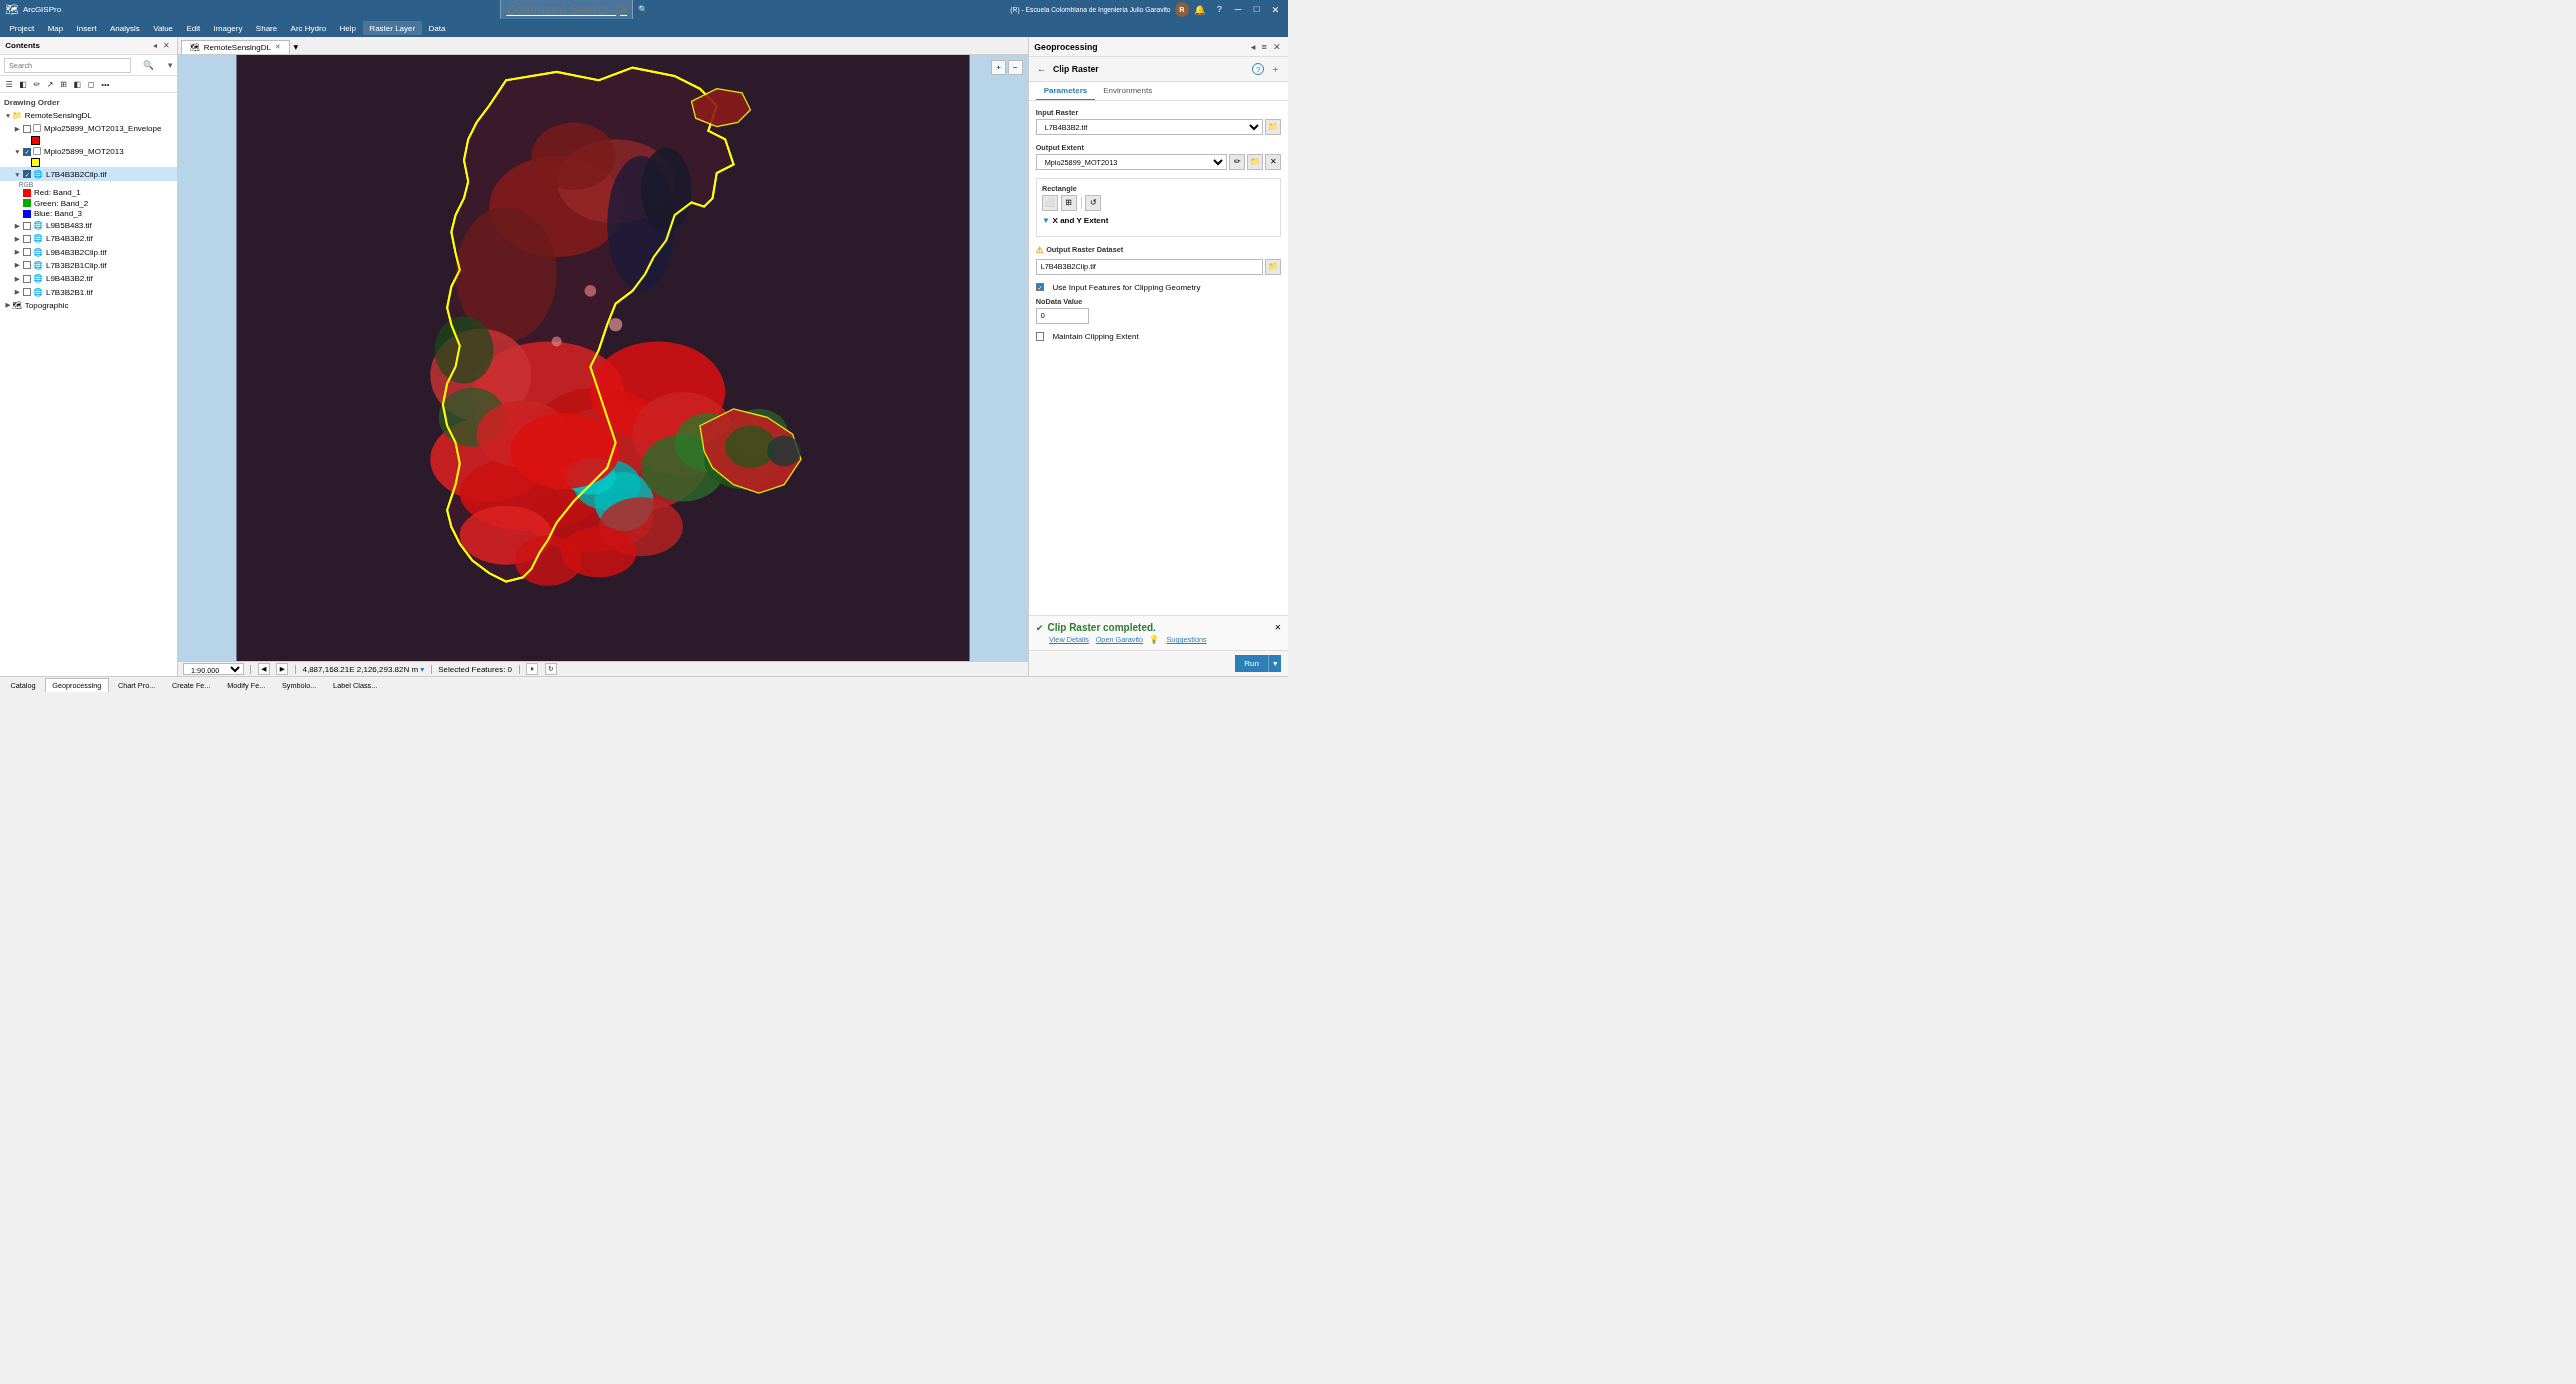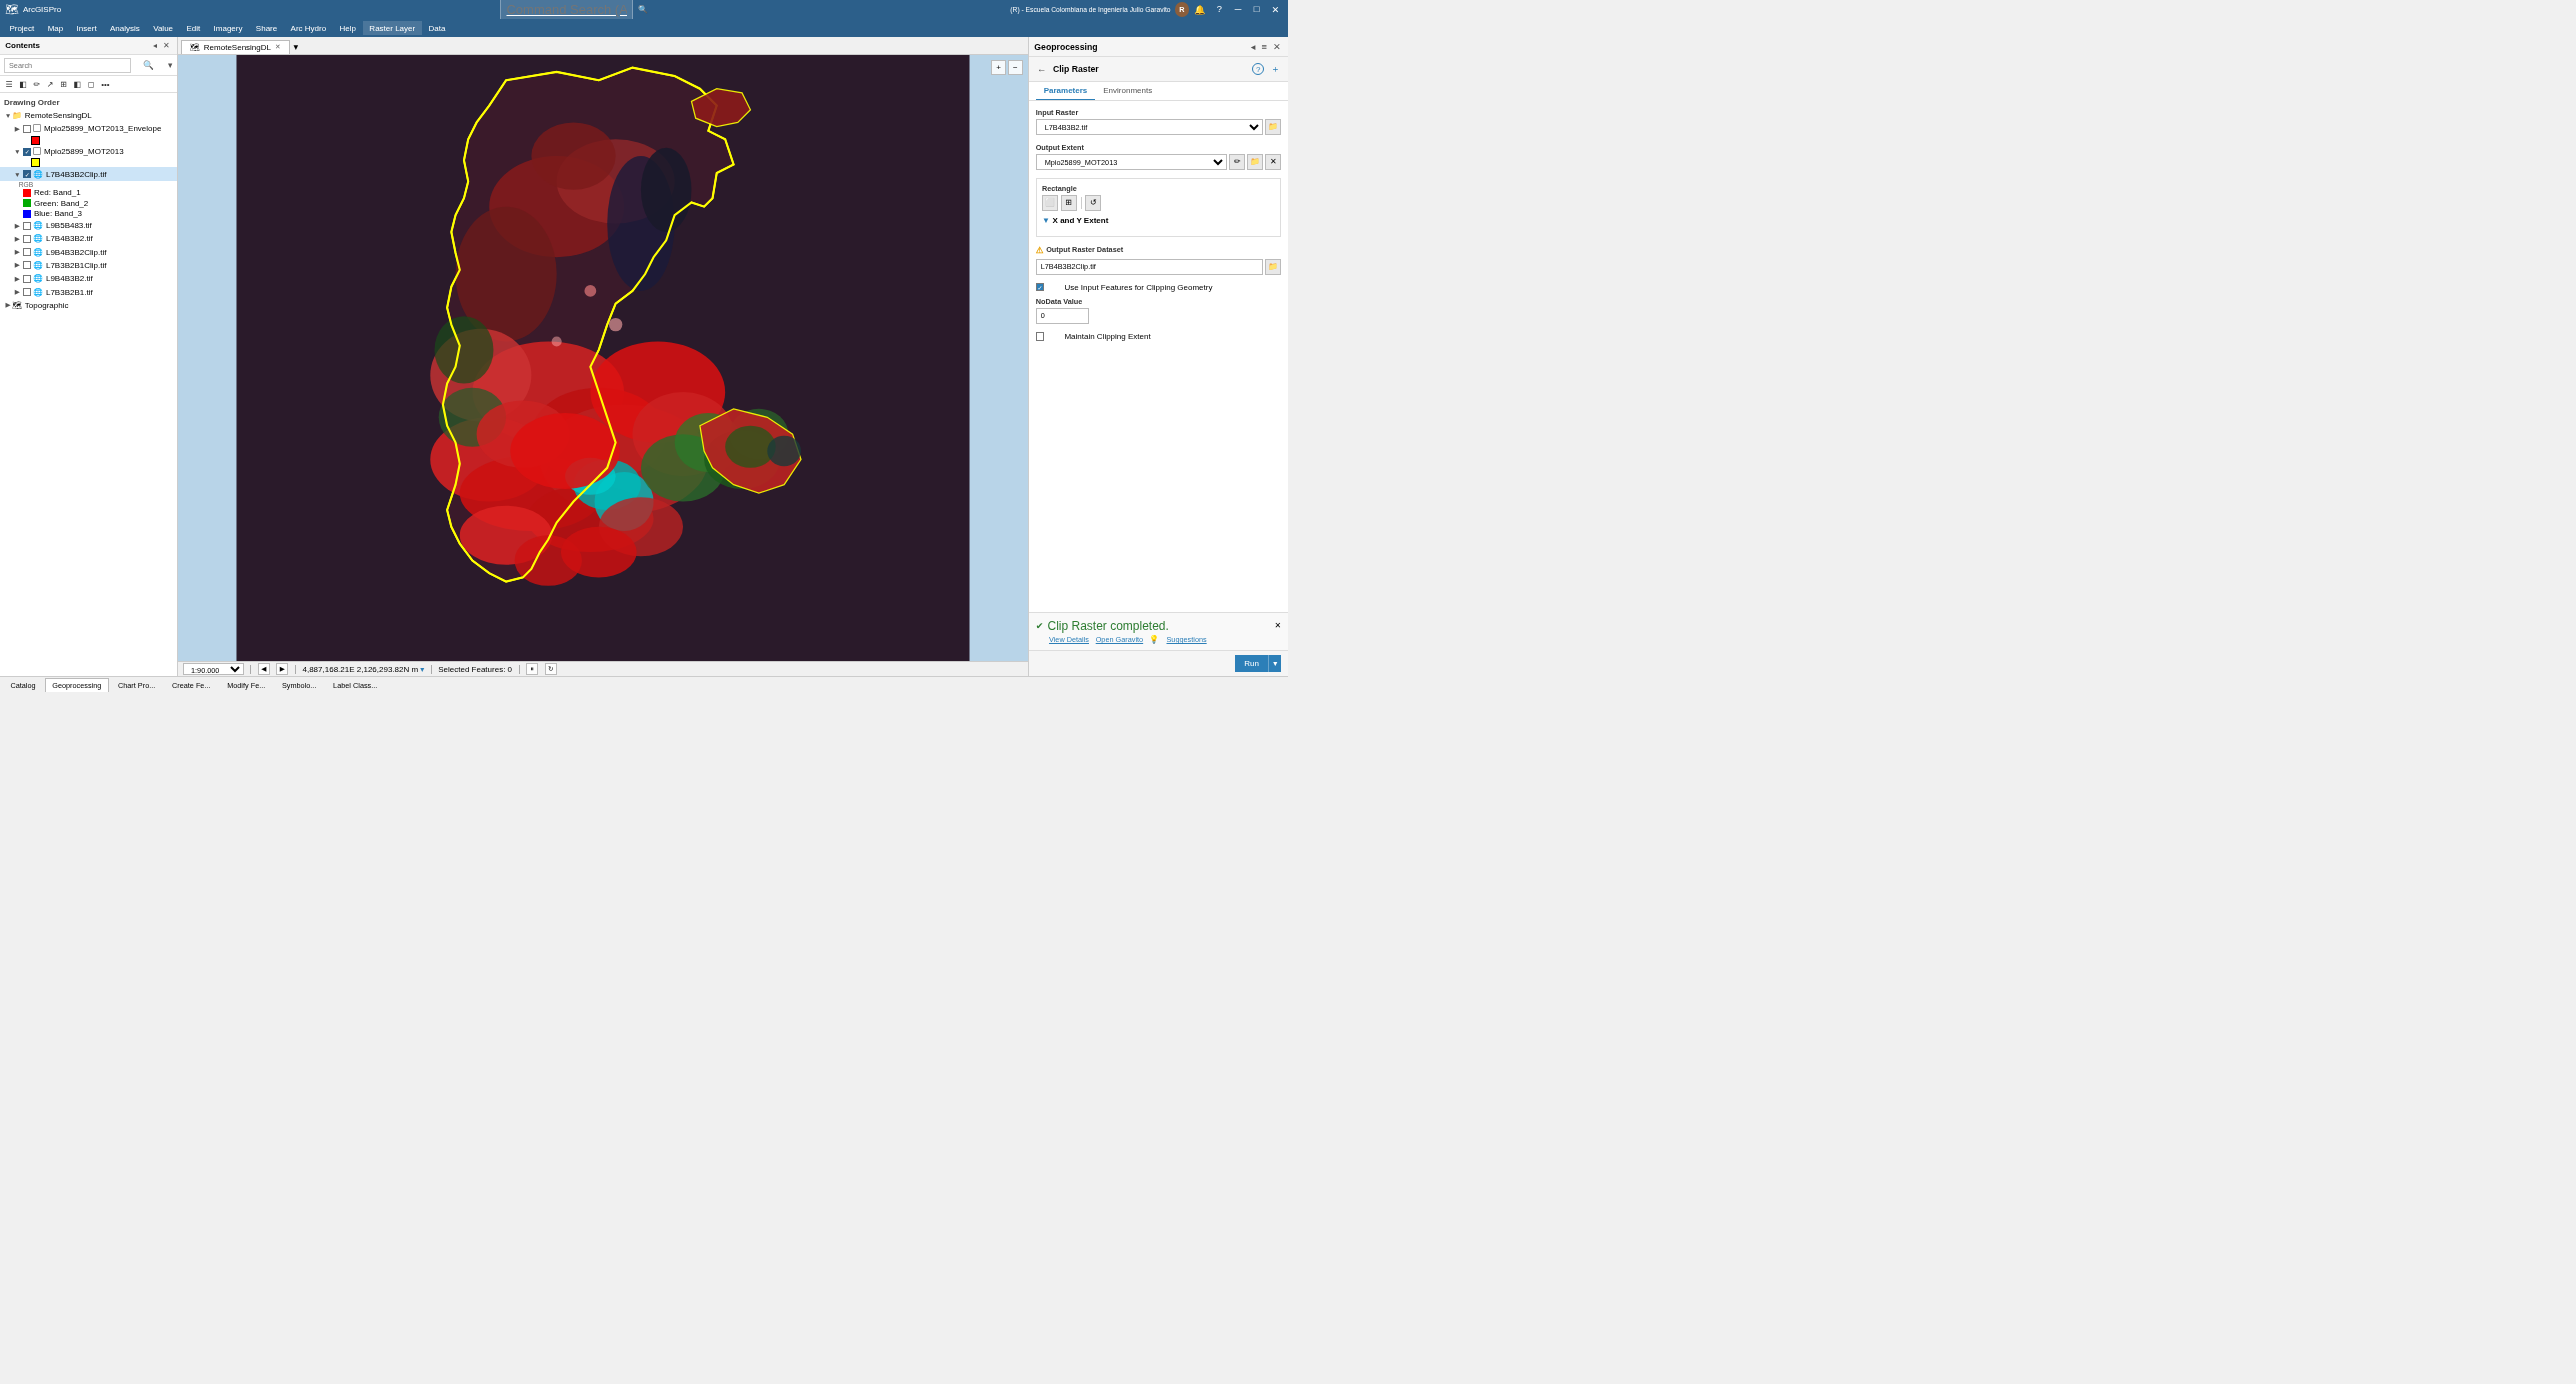--- a/index.html
+++ b/index.html
@@ -336,21 +336,21 @@
       font-size: 7.3px;
       height: 14.7px;
     }
 
     .geo-section-label {
       display: flex; align-items: center; gap: 2.7px; margin-bottom: 2.7px; font-size: 7.3px; font-weight: 600;
     }
     .warning-icon { color: #e8a000; font-size: 8.7px; }
 
     .geo-checkbox-row {
-      display: flex; align-items: center; gap: 20px; margin-bottom: 5.3px;
+      display: flex; align-items: center; gap: 8px; margin-bottom: 5.3px;
     }
     .geo-checkbox {
       width: 8.7px; height: 8.7px; border: 0.7px solid #777; background: #2c7fb8;
       display: flex; align-items: center; justify-content: center; flex-shrink: 0; cursor: pointer;
     }
     .geo-checkbox::after { content: '✓'; color: white; font-size: 6px; }
     .geo-checkbox.unchecked { background: white; }
     .geo-checkbox.unchecked::after { display: none; }
 
     #geo-footer {
@@ -358,21 +358,21 @@
       padding: 5.3px 6.7px;
       background: #f9f9f9;
     }
     .completion-msg {
       display: flex;
       align-items: center;
       gap: 4px;
       margin-bottom: 2.7px;
     }
     .completion-icon { color: #2e7d32; font-size: 9.3px; }
-    .completion-text { font-size: 12px; font-weight: 400; color: #2e7d32; }
+    .completion-text { font-size: 10px; font-weight: 700; color: #2e7d32; }
     .completion-links { display: flex; gap: 6.7px; margin-left: 13.3px; }
     .completion-link { color: #2c7fb8; text-decoration: underline; cursor: pointer; font-size: 7.3px; }
     .suggestion-icon { color: #e8a000; font-size: 8px; }
 
     #run-bar {
       border-top: 0.7px solid #ddd;
       padding: 4px 6.7px;
       background: #f5f5f5;
       display: flex;
       justify-content: flex-end;

